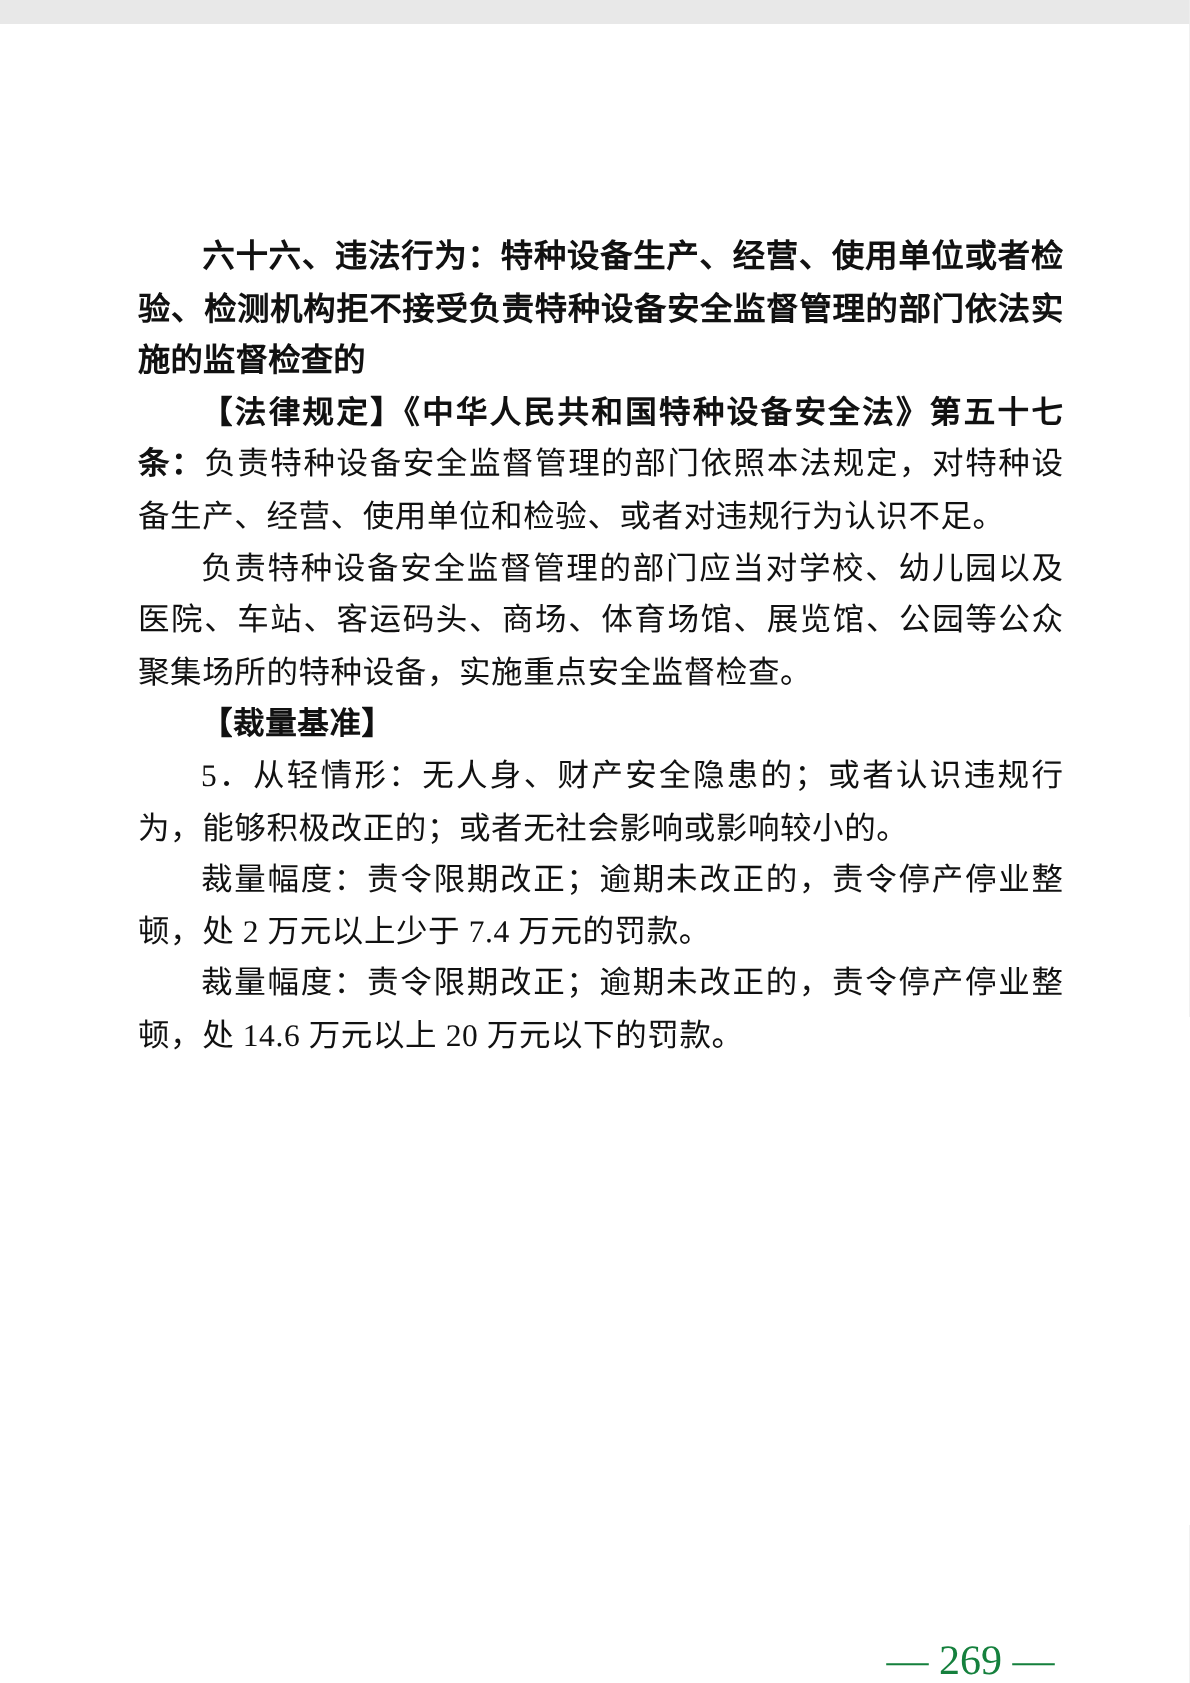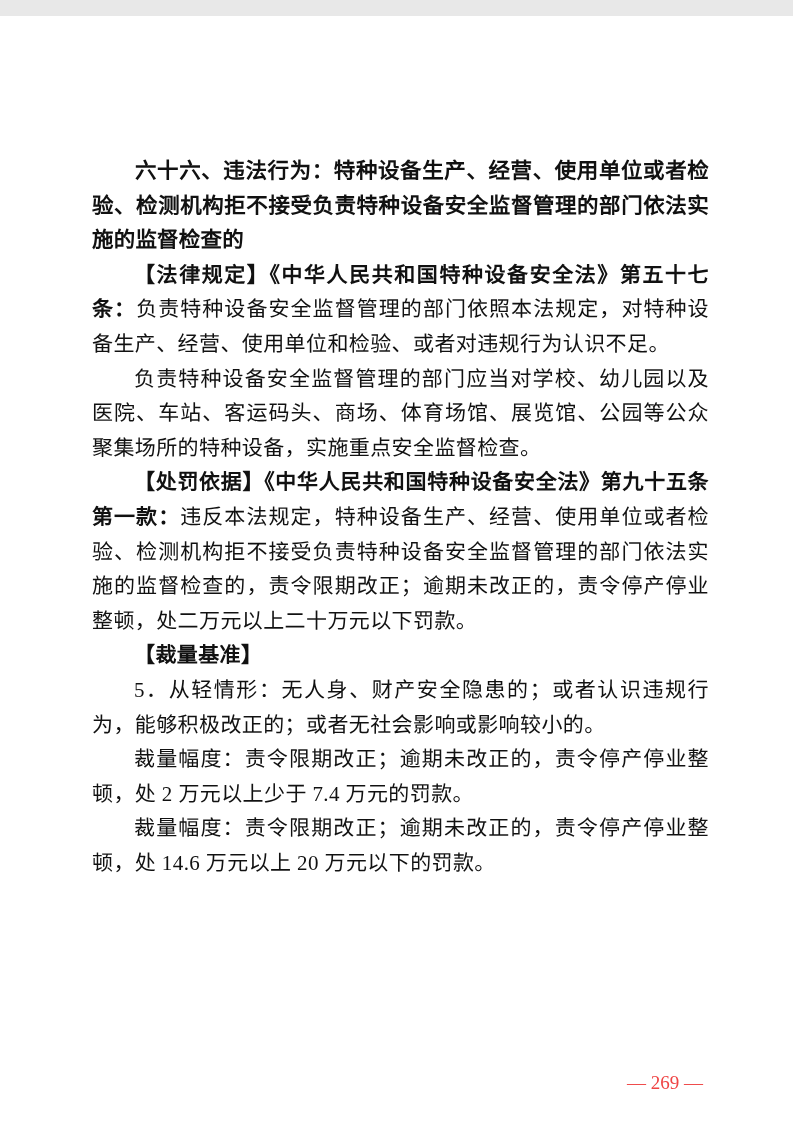--- a/index.html
+++ b/index.html
@@ -37,49 +37,46 @@
     font-family: "Liberation Sans", "DejaVu Sans", sans-serif;
     font-weight: bold;
     font-size: 21.5px;
     letter-spacing: 0.2px;
   }
   .content .label {
     font-weight: bold;
   }
   .footer {
     position: absolute;
-    top: 1052px;
+    top: 1077px;
     right: 90px;
-    font-size: 19px;
+    font-size: 28px;
     line-height: 30px;
     font-family: "Liberation Serif", "DejaVu Serif", serif;
-    color: #ef4444;
+    color: #15803d;
   }
 </style>
 </head>
 <body>
 
 <div class="page">
   <div class="content">
 
     <p class="heading">
       <span>六十六、违法行为：特种设备生产、经营、使用单位或者检验、检测机构拒不接受负责特种设备安全监督管理的部门依法实施的监督检查的</span>
     </p>
 
     <p>
       <span class="label">【法律规定】《中华人民共和国特种设备安全法》第五十七条：</span><span>负责特种设备安全监督管理的部门依照本法规定，对特种设备生产、经营、使用单位和检验、或者对违规行为认识不足。</span>
     </p>
 
     <p>
       <span>负责特种设备安全监督管理的部门应当对学校、幼儿园以及医院、车站、客运码头、商场、体育场馆、展览馆、公园等公众聚集场所的特种设备，实施重点安全监督检查。</span>
     </p>
 
-    <p>
-      <span class="label">【处罚依据】《中华人民共和国特种设备安全法》第九十五条第一款：</span><span>违反本法规定，特种设备生产、经营、使用单位或者检验、检测机构拒不接受负责特种设备安全监督管理的部门依法实施的监督检查的，责令限期改正；逾期未改正的，责令停产停业整顿，处二万元以上二十万元以下罚款。</span>
-    </p>
 
     <p>
       <span class="label">【裁量基准】</span>
     </p>
 
     <p>
       <span>5．从轻情形：无人身、财产安全隐患的；或者认识违规行为，能够积极改正的；或者无社会影响或影响较小的。</span>
     </p>
 
     <p>

